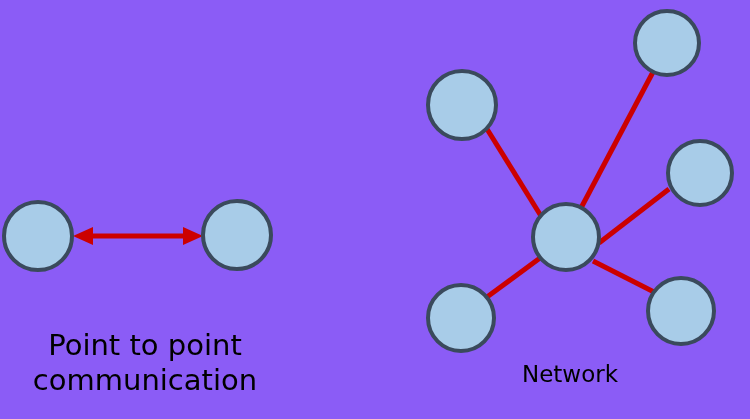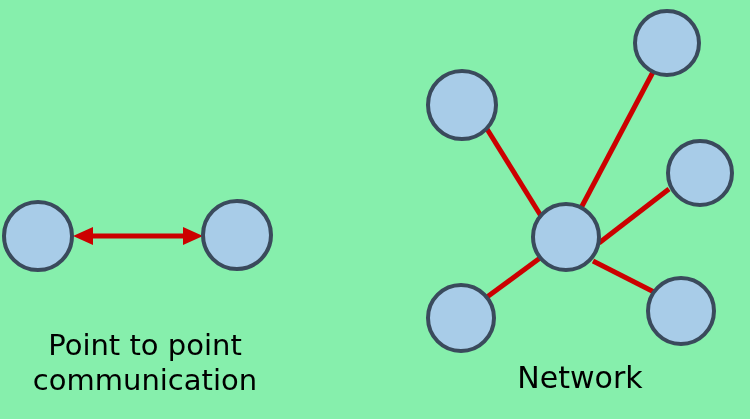--- a/index.html
+++ b/index.html
@@ -44,30 +44,30 @@
     white-space: pre-line;
     letter-spacing: 0px;
   }
   #caption-p2p {
     left: 0px;
     top: 328px;
     width: 290px;
     font-size: 29px;
   }
   #caption-network {
-    left: 440px;
+    left: 430px;
     top: 360px;
     width: 280px;
-    font-size: 30px;
+    font-size: 23px;
   }
 </style>
 </head>
 <body>
 
-<div id="canvas" style="background: #86efac;">
+<div id="canvas" style="background: #8b5cf6;">
 
   <svg id="diagram-svg" viewBox="0 0 750 419">
 
     <g>
 
       <g>
         <line class="link-line" x1="86" y1="236" x2="190" y2="236" stroke="#CC0000"></line>
         <polygon points="73,236 93,227 93,245" fill="#CC0000"></polygon>
         <polygon points="203,236 183,227 183,245" fill="#CC0000"></polygon>
       </g>

